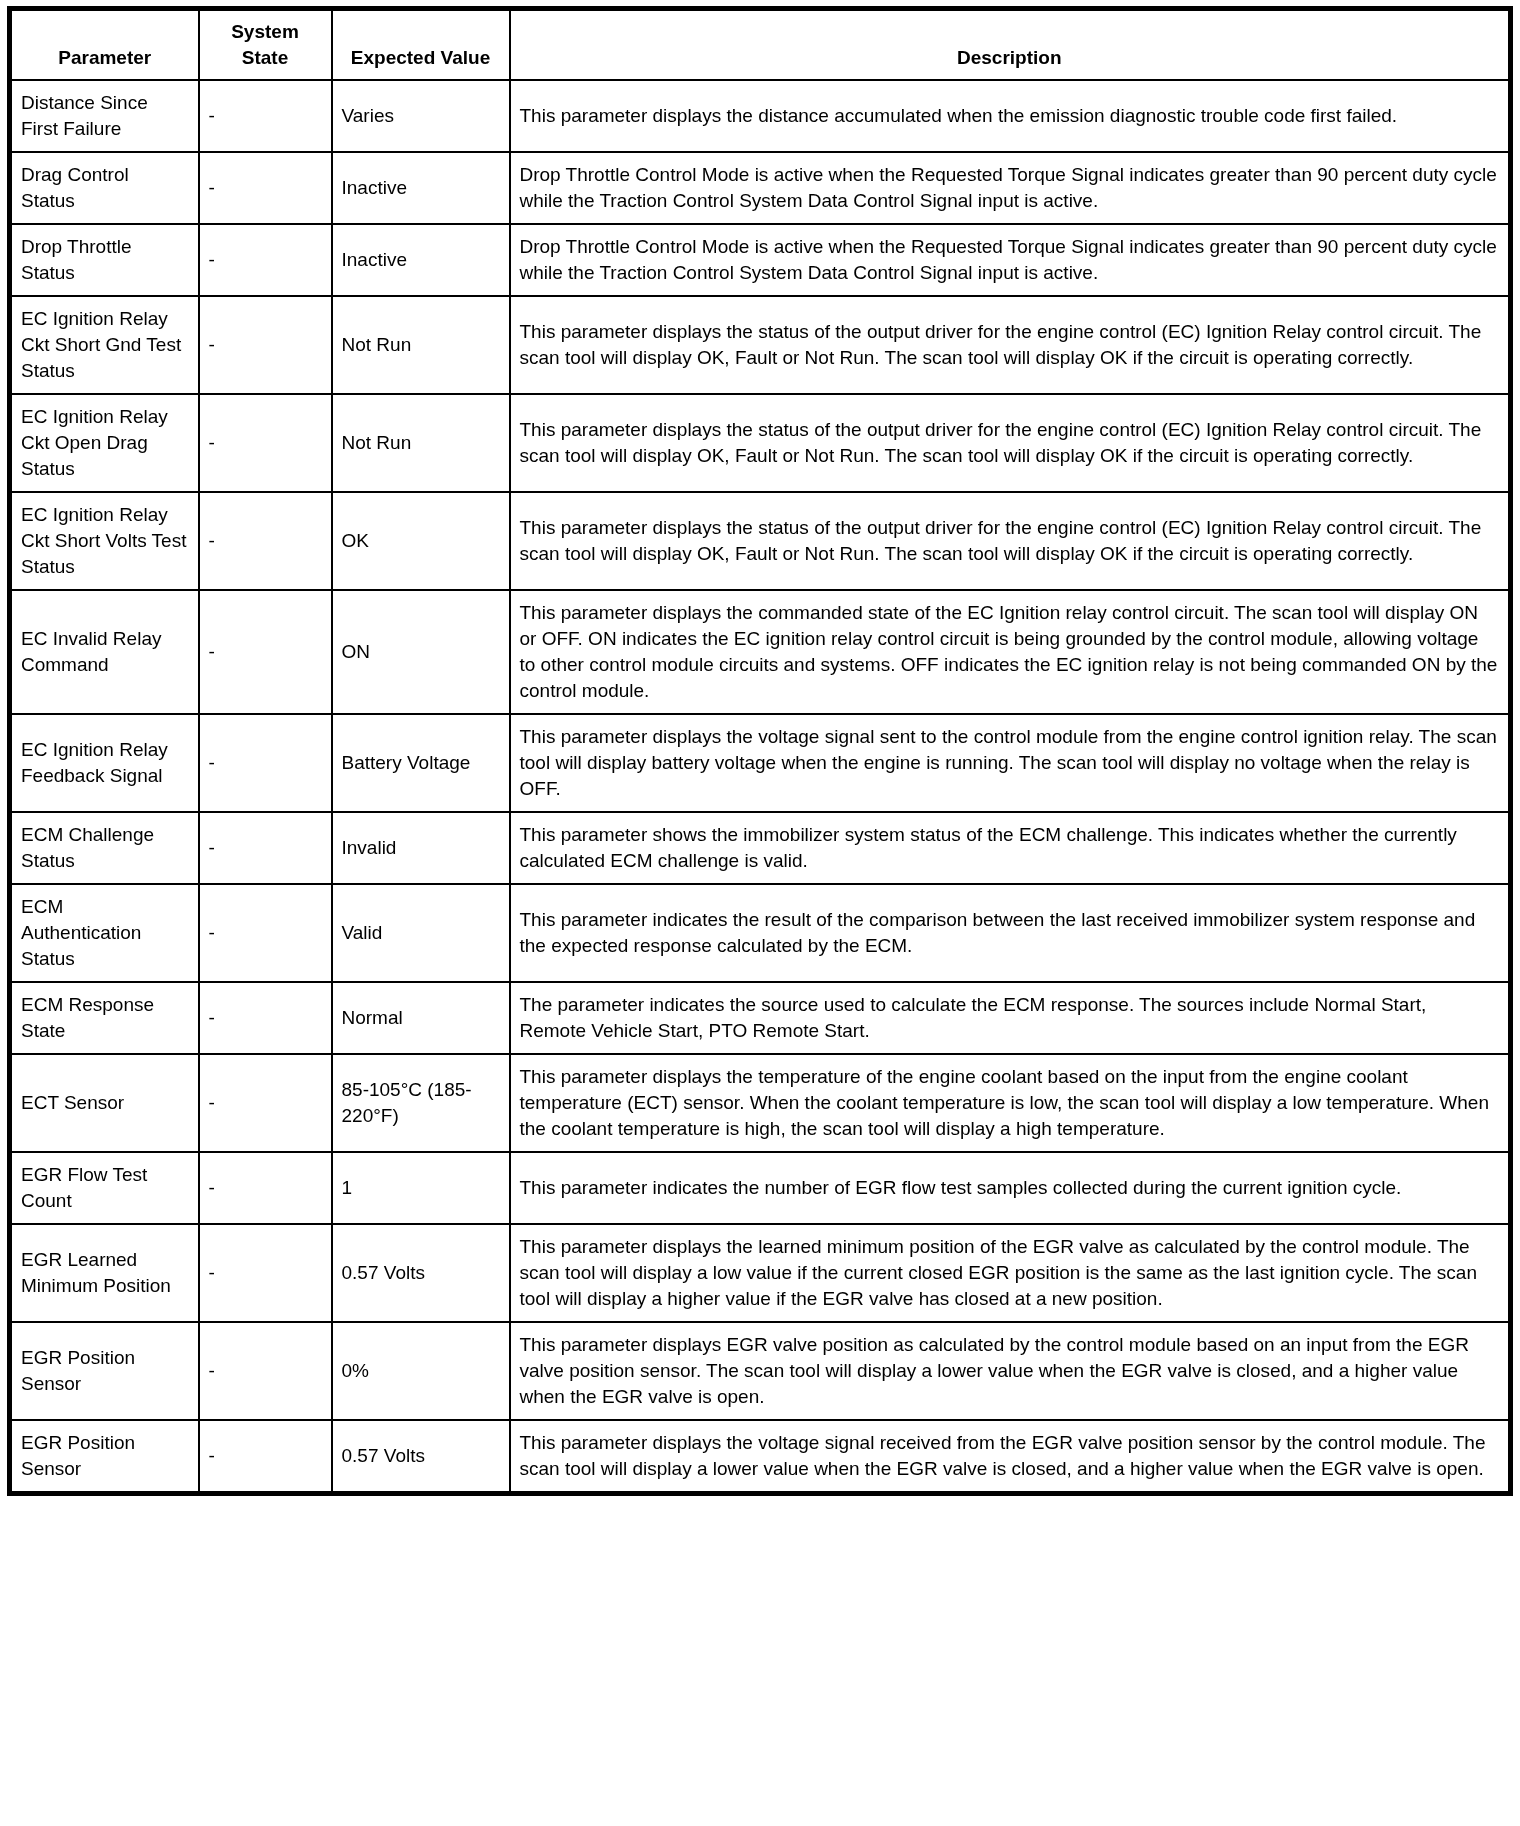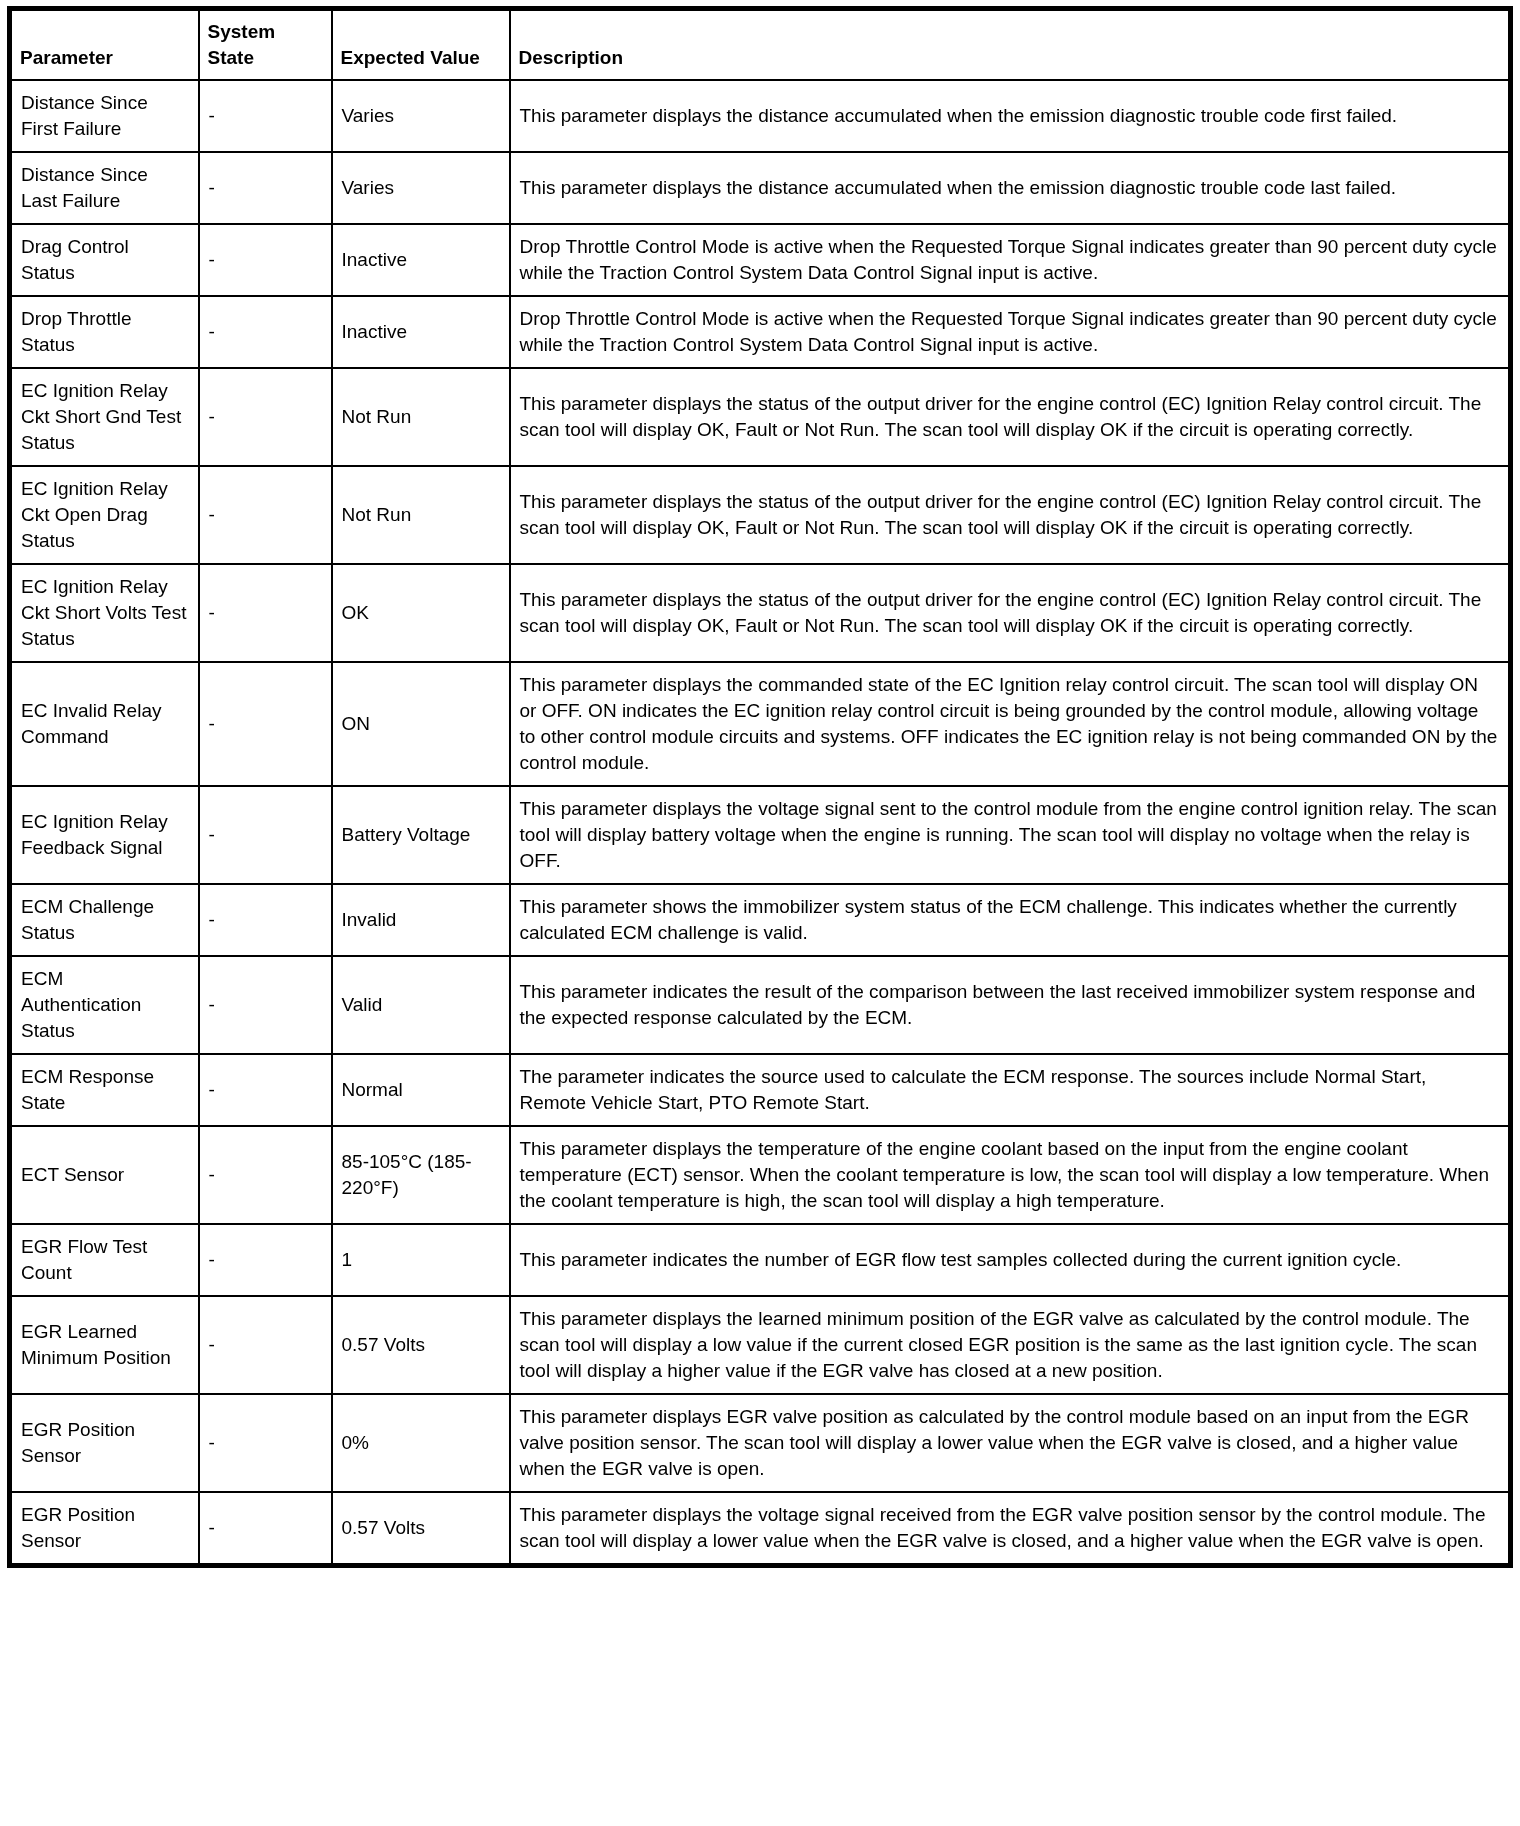--- a/index.html
+++ b/index.html
@@ -24,21 +24,21 @@
   }
   table.param-table th,
   table.param-table td {
     border: 2px solid #000000;
     font-size: 19px;
     line-height: 26px;
     word-wrap: break-word;
   }
   table.param-table th {
     font-weight: bold;
-    text-align: left;
+    text-align: center;
     vertical-align: bottom;
     padding: 8px 8px 8px 8px;
     height: 46px;
   }
   th.th-system {
     padding-left: 22px;
     padding-right: 22px;
   }
   table.param-table td {
     vertical-align: middle;
@@ -67,26 +67,20 @@
         <th class="th-expected">Expected Value</th>
         <th class="th-description">Description</th>
       </tr>
     </thead>
     <tbody>
         <tr>
           <td class="col-parameter">Distance Since First Failure</td>
           <td class="col-system_state">-</td>
           <td class="col-expected_value">Varies</td>
           <td class="col-description">This parameter displays the distance accumulated when the emission diagnostic trouble code first failed.</td>
-        </tr>
-        <tr>
-          <td class="col-parameter">Distance Since Last Failure</td>
-          <td class="col-system_state">-</td>
-          <td class="col-expected_value">Varies</td>
-          <td class="col-description">This parameter displays the distance accumulated when the emission diagnostic trouble code last failed.</td>
         </tr>
         <tr>
           <td class="col-parameter">Drag Control Status</td>
           <td class="col-system_state">-</td>
           <td class="col-expected_value">Inactive</td>
           <td class="col-description">Drop Throttle Control Mode is active when the Requested Torque Signal indicates greater than 90 percent duty cycle while the Traction Control System Data Control Signal input is active.</td>
         </tr>
         <tr>
           <td class="col-parameter">Drop Throttle Status</td>
           <td class="col-system_state">-</td>

